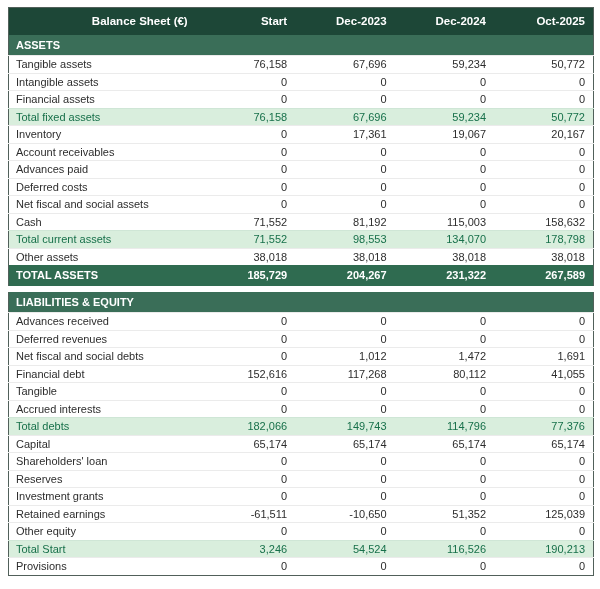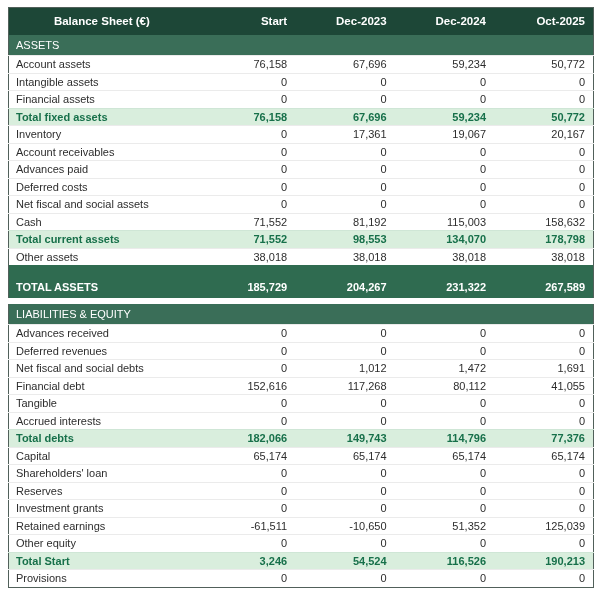--- a/index.html
+++ b/index.html
@@ -28,48 +28,48 @@
     padding: 2px 8px 2px 7px;
     line-height: 12.5px;
     white-space: nowrap;
     overflow: hidden;
   }
   thead th {
     background: #1d4737;
     color: #ffffff;
     font-weight: 700;
     font-size: 11.5px;
-    text-align: center;
+    text-align: right;
     padding-top: 7px;
     padding-bottom: 7px;
   }
   thead th.num { text-align: right; margin-top: 21px; }
   td.num { text-align: right; }
   tr.section-row td {
     background: #3a6e58;
     color: #ffffff;
-    font-weight: 400;
+    font-weight: 700;
     padding-top: 4px;
     padding-bottom: 4px;
   }
   tr.data-row td {
     background: #ffffff;
     border-top: 1px solid #ebebeb;
   }
   tr.subtotal-row td {
     background: #d9eedd;
     color: #17704a;
-    font-weight: 700;
+    font-weight: 400;
     border-top: 1px solid #cfe6d6;
   }
   tr.grand-row td {
     background: #2f6b50;
     color: #ffffff;
     font-weight: 700;
-    padding-top: 16px;
+    padding-top: 4px;
     padding-bottom: 4px;
   }
   tr.gap-row td {
     background: #ffffff;
     padding: 0;
     height: 6px;
     border-left: 1px solid #ffffff;
     border-right: 1px solid #ffffff;
   }
 </style>
@@ -92,21 +92,21 @@
         <th class="num">Dec-2023</th>
         <th class="num">Dec-2024</th>
         <th class="num">Oct-2025</th>
       </tr>
     </thead>
     <tbody id="sheet-body">
         <tr class="section-row">
           <td colspan="5">ASSETS</td>
         </tr>
         <tr class="data-row">
-          <td>Account assets</td>
+          <td>Tangible assets</td>
           <td class="num">76,158</td>
           <td class="num">67,696</td>
           <td class="num">59,234</td>
           <td class="num">50,772</td>
         </tr>
         <tr class="data-row">
           <td>Intangible assets</td>
           <td class="num">0</td>
           <td class="num">0</td>
           <td class="num">0</td>

